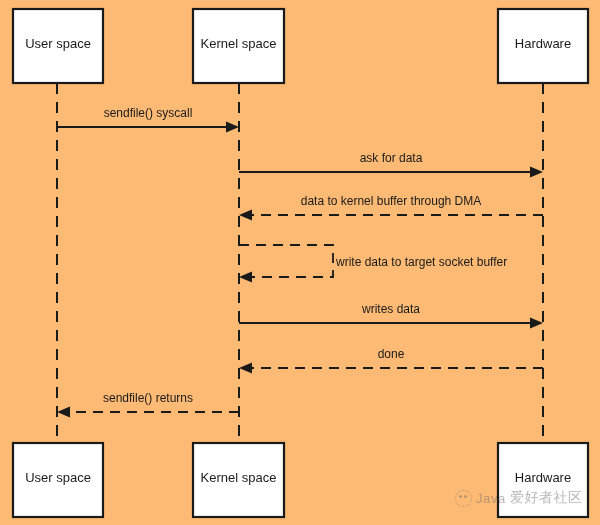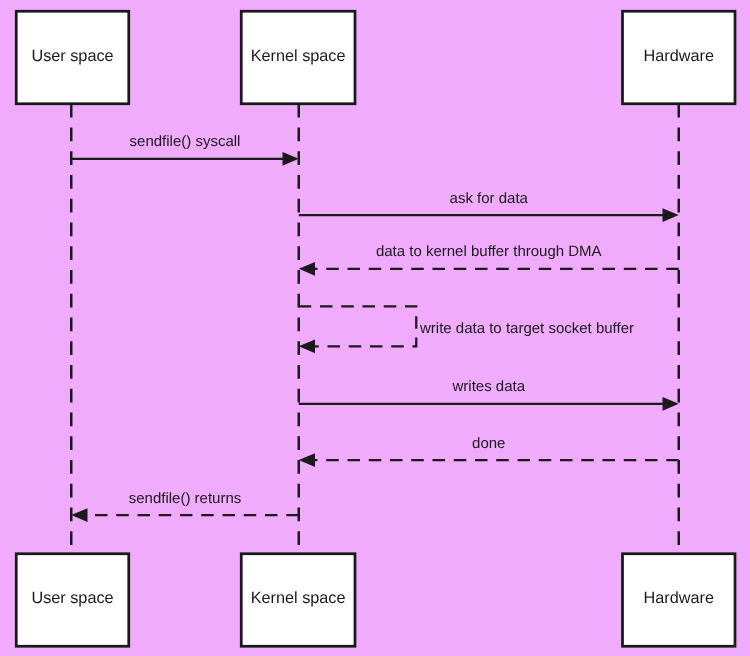--- a/index.html
+++ b/index.html
@@ -10,21 +10,21 @@
   body {
     width: 600px;
     height: 525px;
     font-family: "Liberation Sans", sans-serif;
     overflow: hidden;
   }
   #diagram-root {
     position: relative;
     width: 600px;
     height: 525px;
-    background: #f0abfc;
+    background: #fdba74;
   }
   svg#seq-svg {
     display: block;
     width: 600px;
     height: 525px;
   }
   .lifebox rect {
     fill: #ffffff;
     stroke: #1a1a1a;
     stroke-width: 2.2;
@@ -197,14 +197,19 @@
       <text x="238.5" y="479">Kernel space</text>
     </g>
 
     <g class="lifebox">
       <rect x="498" y="443" width="90" height="74"></rect>
       <text x="543" y="479">Hardware</text>
     </g>
 
   </svg>
 
+  <div id="watermark">
+    <span class="wm-logo"></span>
+    <span class="wm-latin">Java</span>
+    <span class="wm-cjk">爱好者社区</span>
+  </div>
 
 </div>
 
 </body></html>

